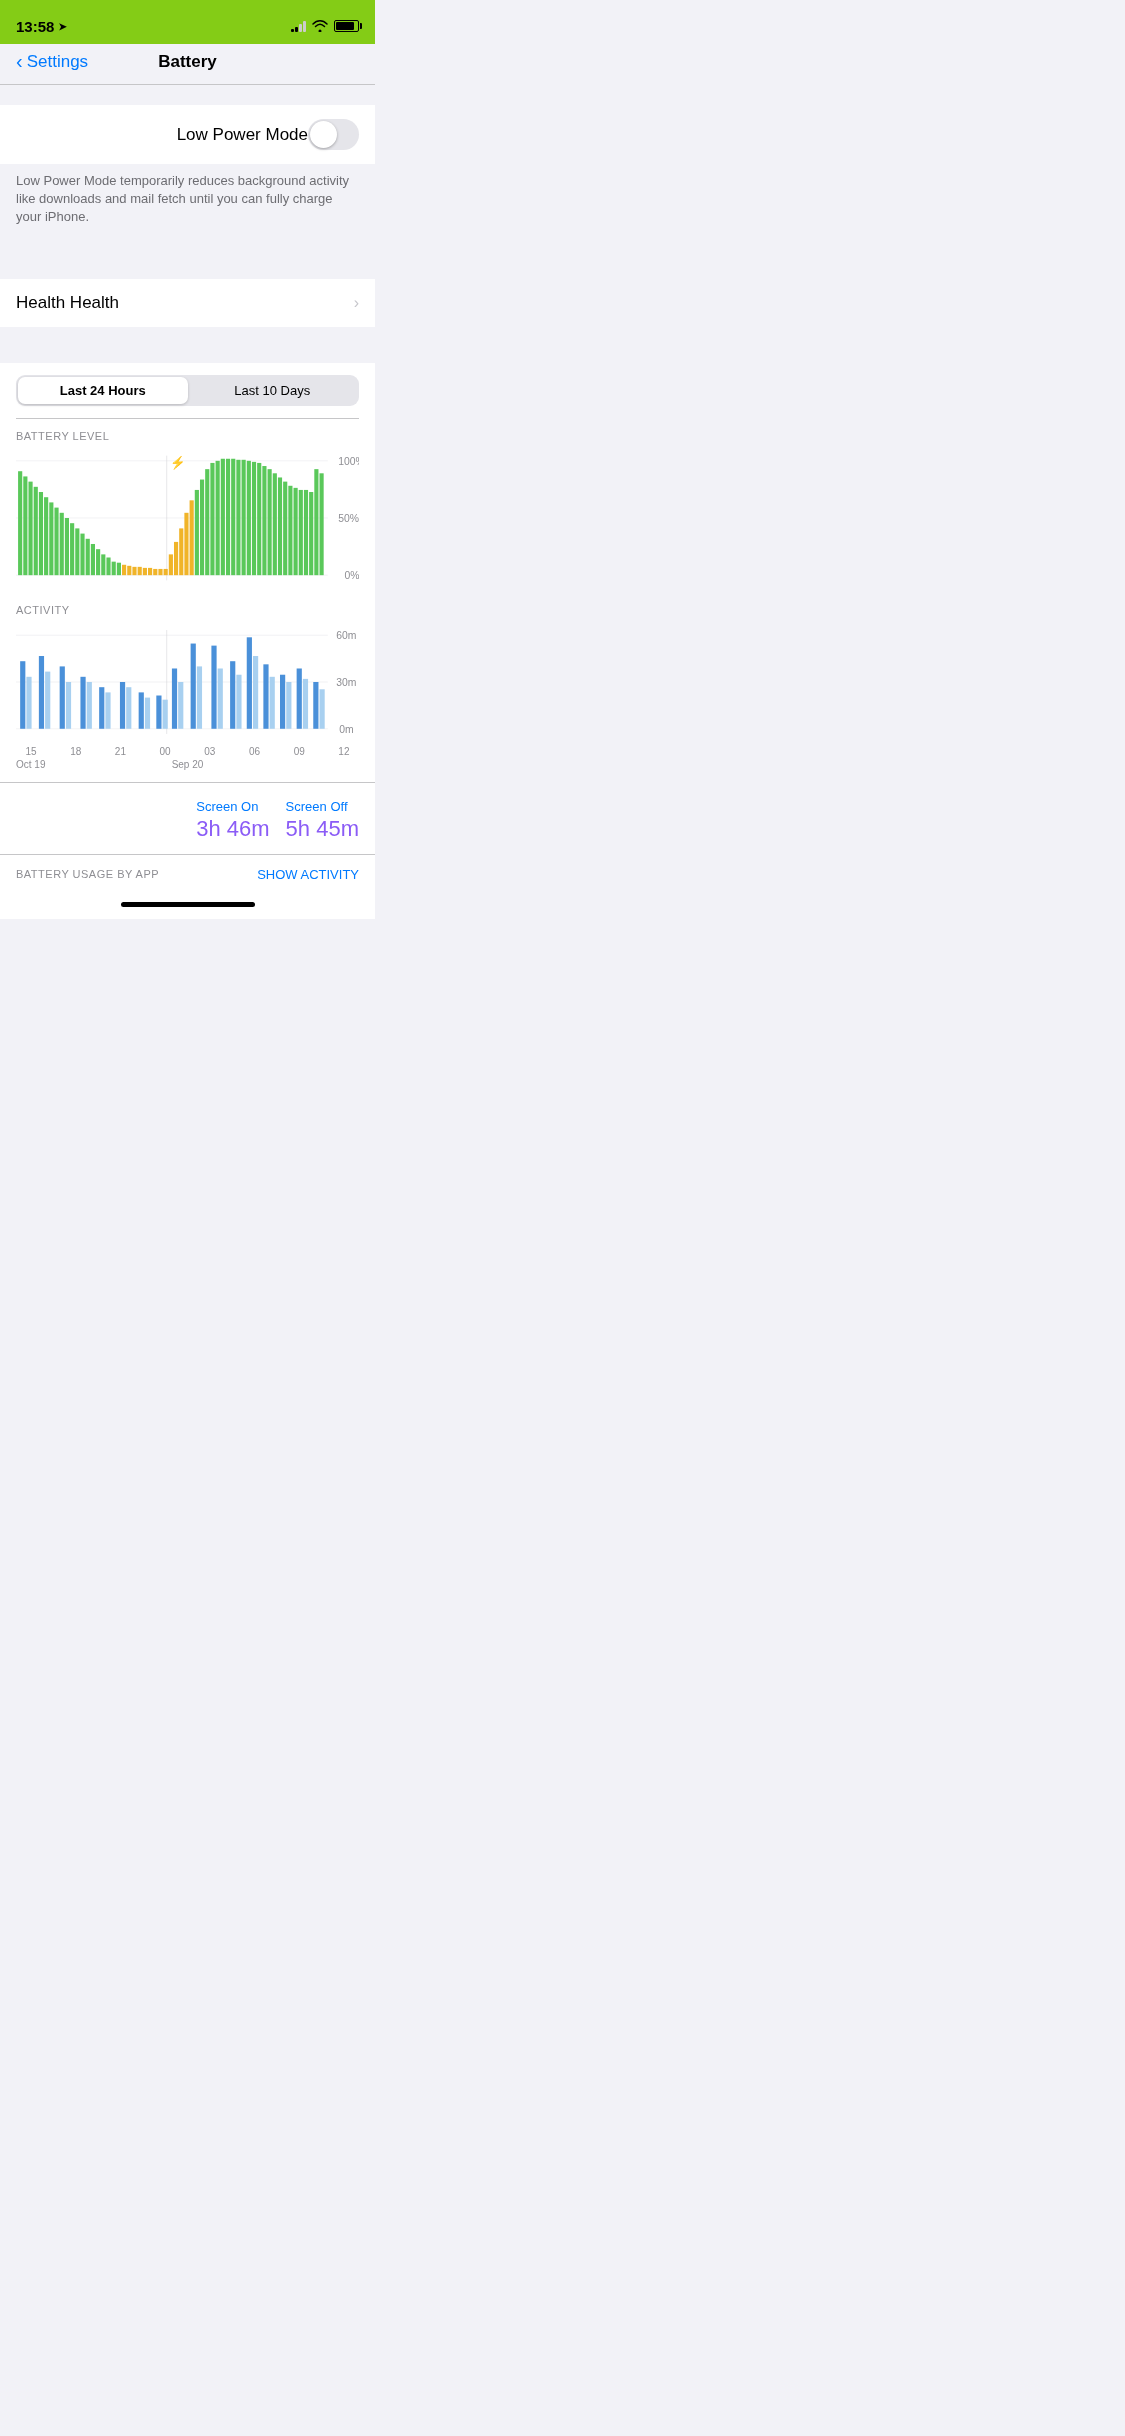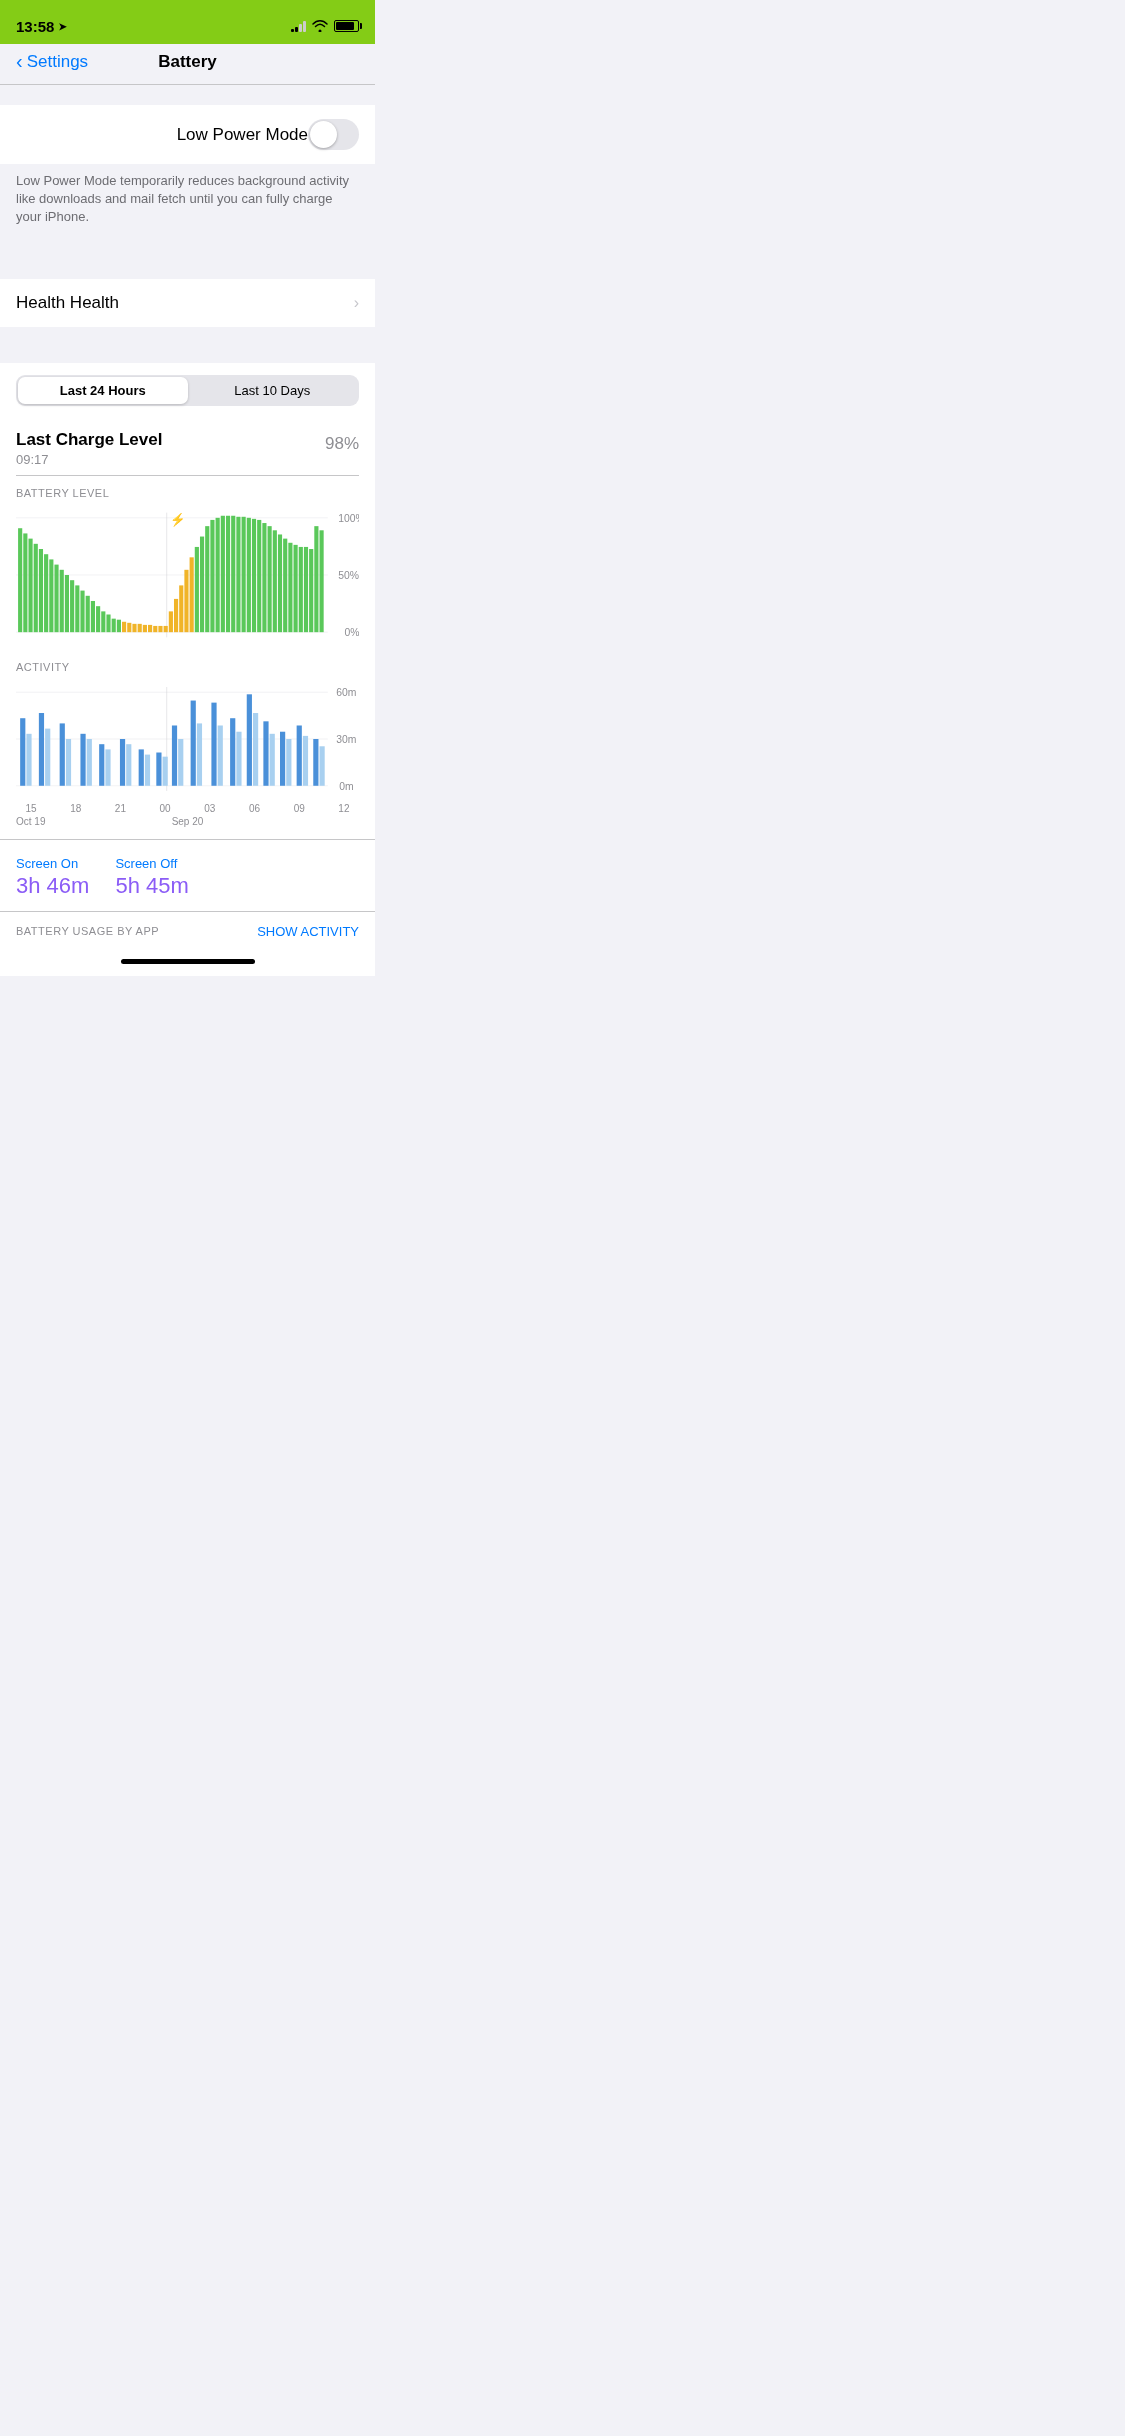--- a/index.html
+++ b/index.html
@@ -268,21 +268,22 @@
 
     
     .activity-section {
       padding: 8px 16px 0;
     }
 
     
     .screen-stats {
       display: flex;
       padding: 16px 16px 12px;
-      gap: 26px;
+      gap: 16px;
+      justify-content: flex-end;
     }
     .screen-stat-group {
       display: flex;
       flex-direction: column;
     }
     .screen-stat-title {
       font-size: 13px;
       color: #007aff;
       margin-bottom: 2px;
     }
@@ -392,27 +393,20 @@
     <div class="segmented-control">
       <div class="segment active">
         <span>Last 24 Hours</span>
       </div>
       <div class="segment">
         <span>Last 10 Days</span>
       </div>
     </div>
   </div>
 
-  <div class="charge-info">
-    <div class="charge-label-group">
-      <span class="charge-label">Last Charge Level</span>
-      <span class="charge-time">09:17</span>
-    </div>
-    <span class="charge-percent">98%</span>
-  </div>
 
   <div class="thin-divider"></div>
 
   <div class="chart-section">
     <div class="chart-label">BATTERY LEVEL</div>
     <div class="chart-container">
       <svg width="100%" height="100%" viewBox="0 0 330 130">
 
         <line x1="0" y1="10" x2="300" y2="10" stroke="#e5e5ea" stroke-width="0.5"></line>
         <line x1="0" y1="65" x2="300" y2="65" stroke="#e5e5ea" stroke-width="0.5"></line>

